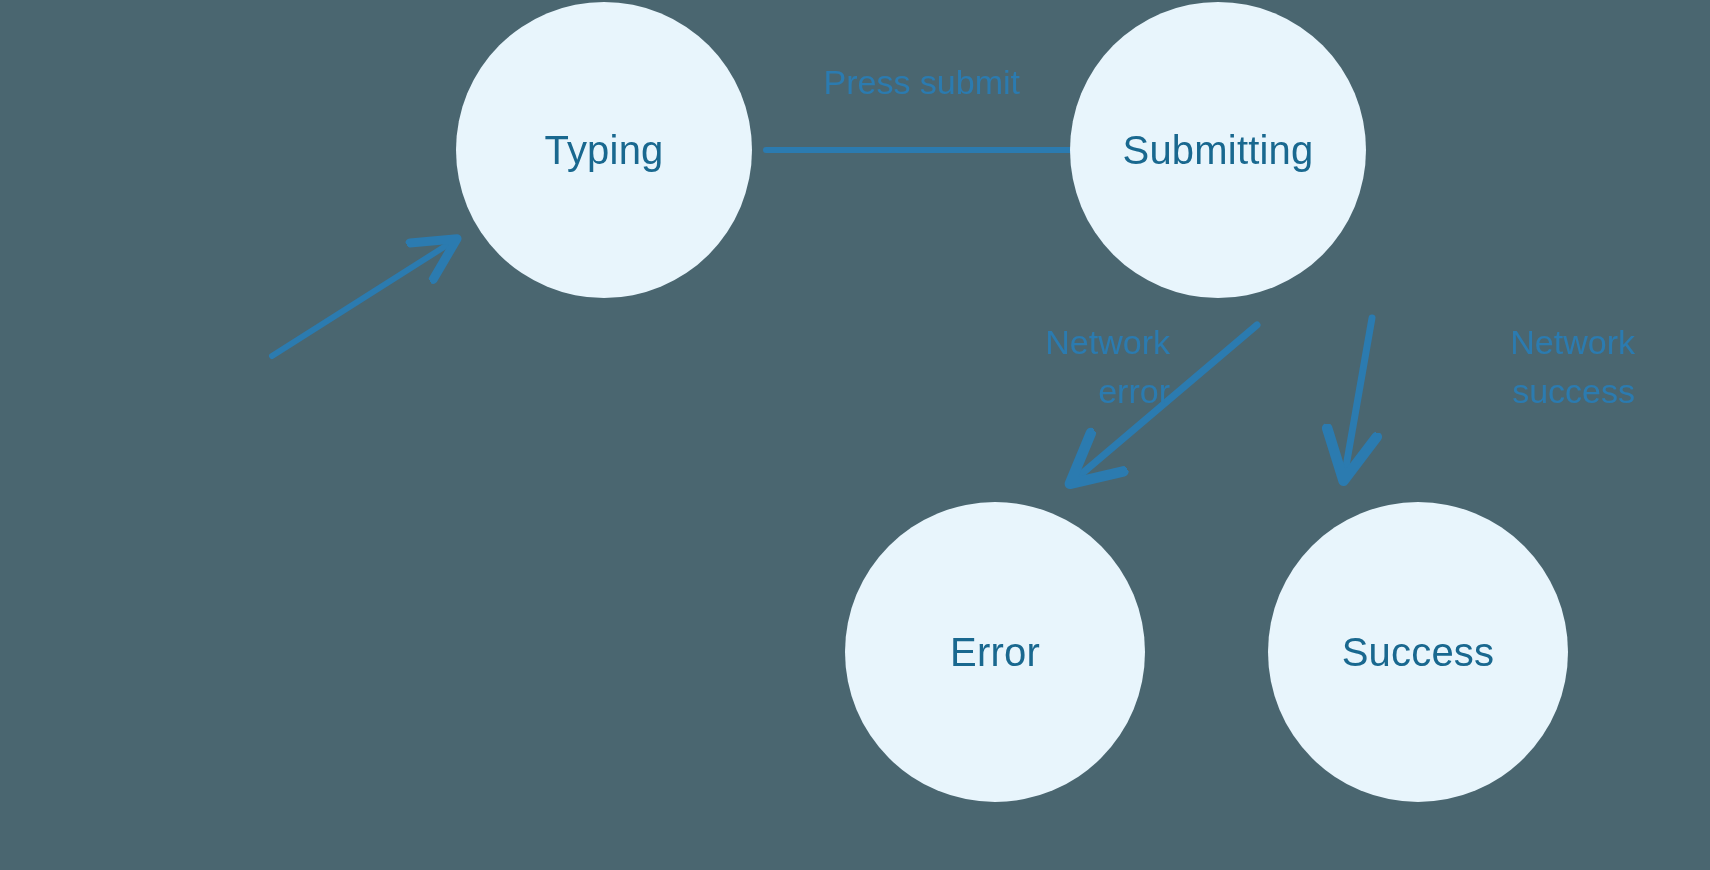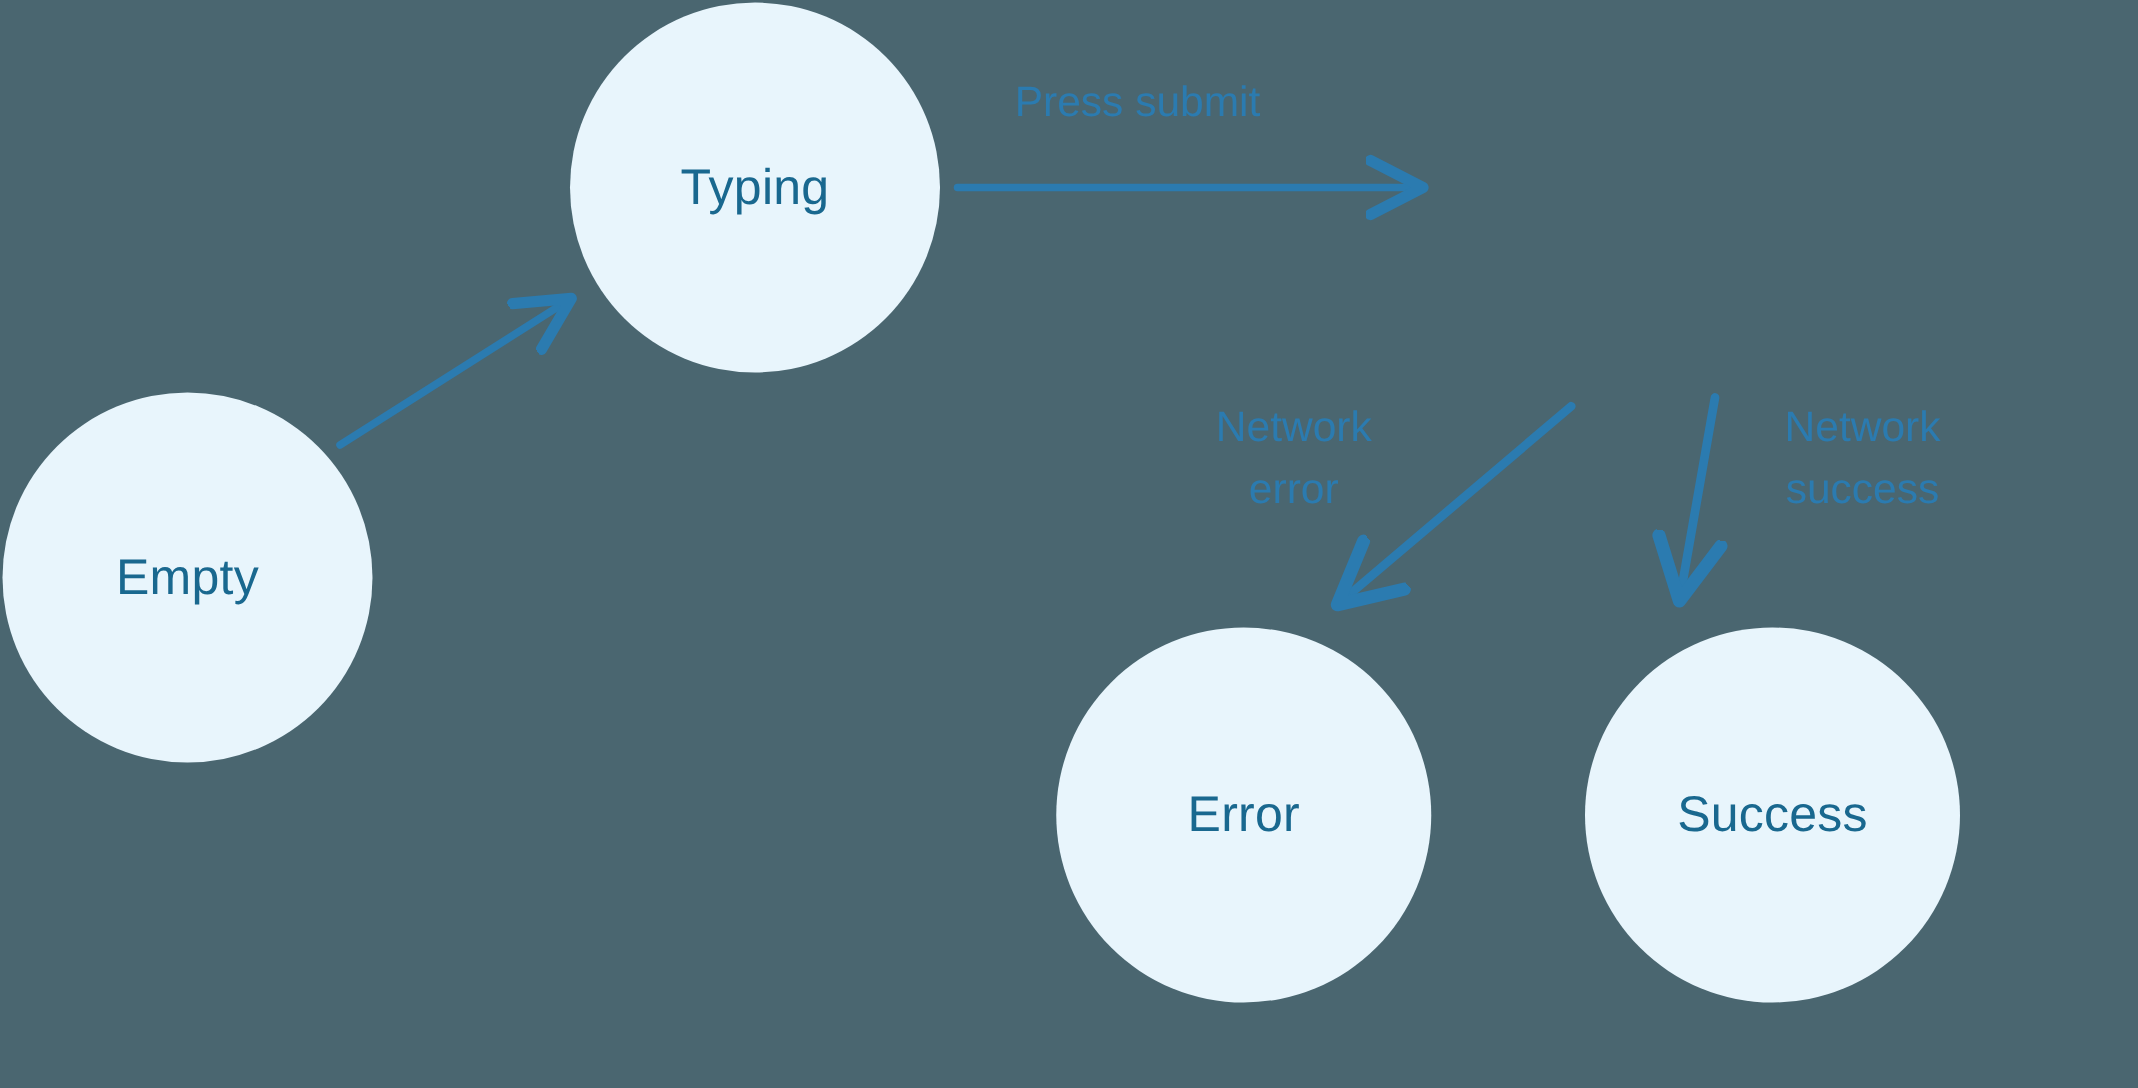--- a/index.html
+++ b/index.html
@@ -44,21 +44,21 @@
     text-align: center;
     white-space: nowrap;
     font-family: "Liberation Sans", sans-serif;
   }
   .edge-label {
     position: absolute;
     color: #2b7bb0;
     font-size: 34px;
     font-weight: 400;
     line-height: 1.45;
-    text-align: center;
+    text-align: right;
     white-space: pre-line;
     font-family: "Liberation Sans", sans-serif;
   }
 </style>
 </head>
 <body>
 
 <div id="stage">
 
   <svg id="edges" viewBox="0 0 1710 870" xmlns="http://www.w3.org/2000/svg">
@@ -70,28 +70,28 @@
 
     <line x1="272" y1="356" x2="455" y2="240" stroke="#2b7bb0" stroke-width="6" stroke-linecap="round" marker-end="url(#ah)"></line>
 
     <line x1="766" y1="150" x2="1136" y2="150" stroke="#2b7bb0" stroke-width="6" stroke-linecap="round" marker-end="url(#ah)"></line>
 
     <line x1="1257" y1="325" x2="1072" y2="482" stroke="#2b7bb0" stroke-width="7" stroke-linecap="round" marker-end="url(#ah)"></line>
 
     <line x1="1372" y1="318" x2="1344" y2="478" stroke="#2b7bb0" stroke-width="7" stroke-linecap="round" marker-end="url(#ah)"></line>
   </svg>
 
-  <div class="node" style="left:2px; top:314px; width:296px; height:296px;">
-    <span class="node-label">Empty</span>
-  </div>
 
   <div class="node" style="left:456px; top:2px; width:296px; height:296px;">
     <span class="node-label">Typing</span>
   </div>
 
+  <div class="node" style="left:1070px; top:2px; width:296px; height:296px;">
+    <span class="node-label">Submitting</span>
+  </div>
 
   <div class="node" style="left:845px; top:502px; width:300px; height:300px;">
     <span class="node-label">Error</span>
   </div>
 
   <div class="node" style="left:1268px; top:502px; width:300px; height:300px;">
     <span class="node-label">Success</span>
   </div>
 
 

